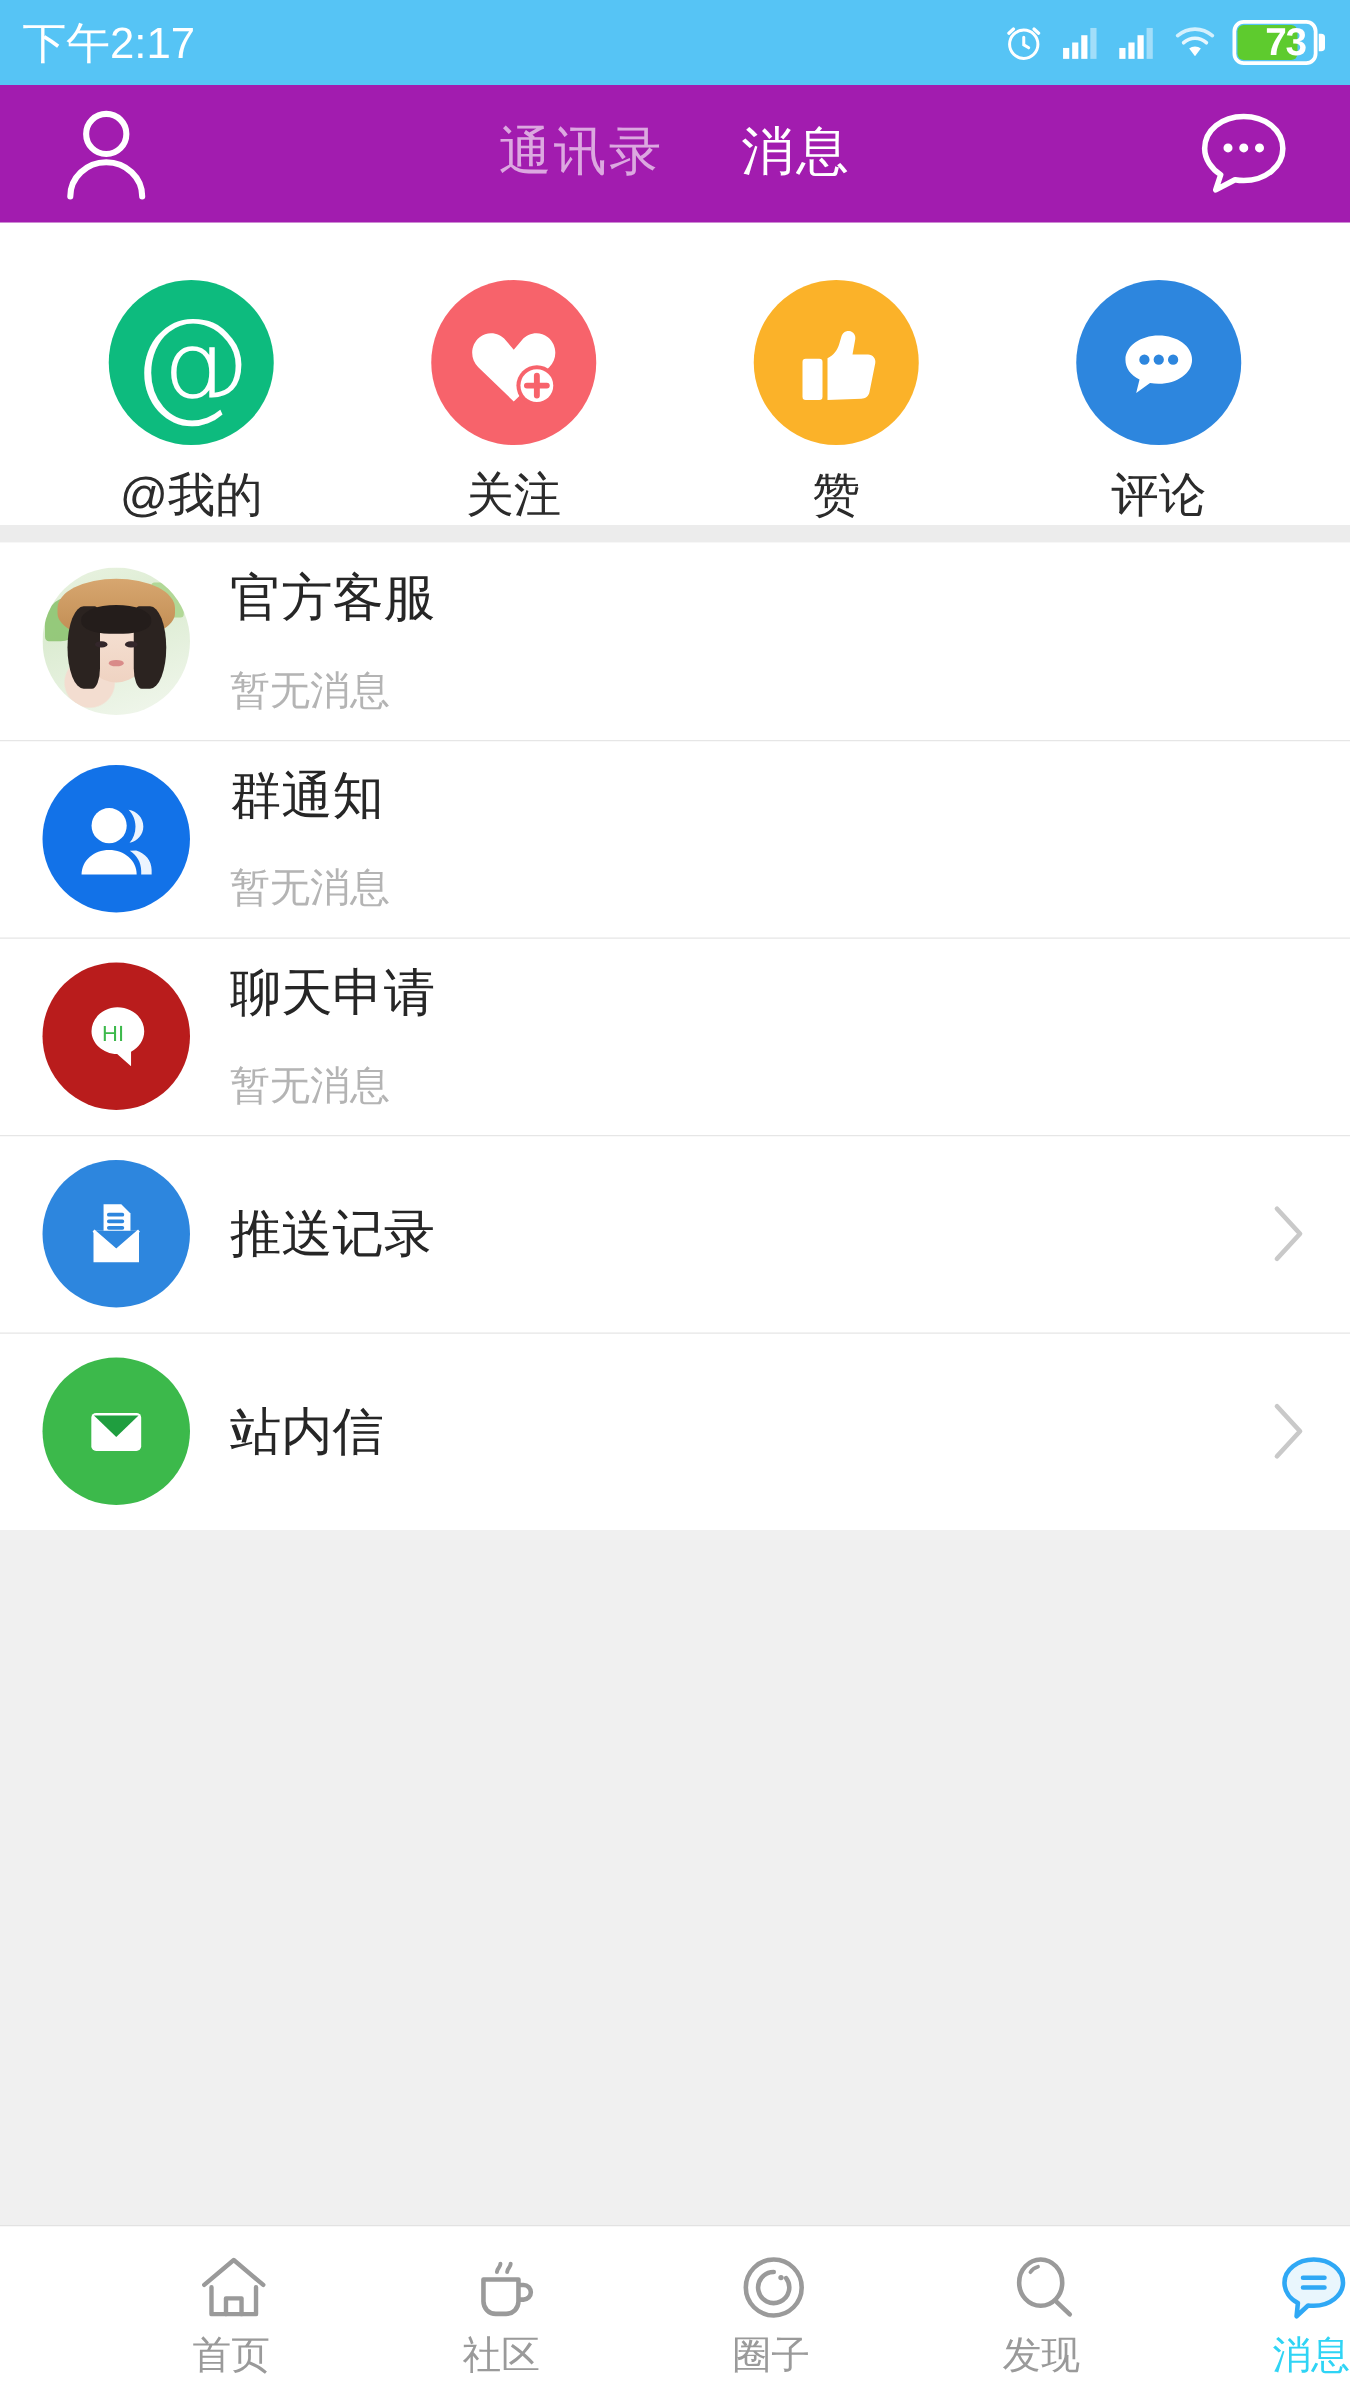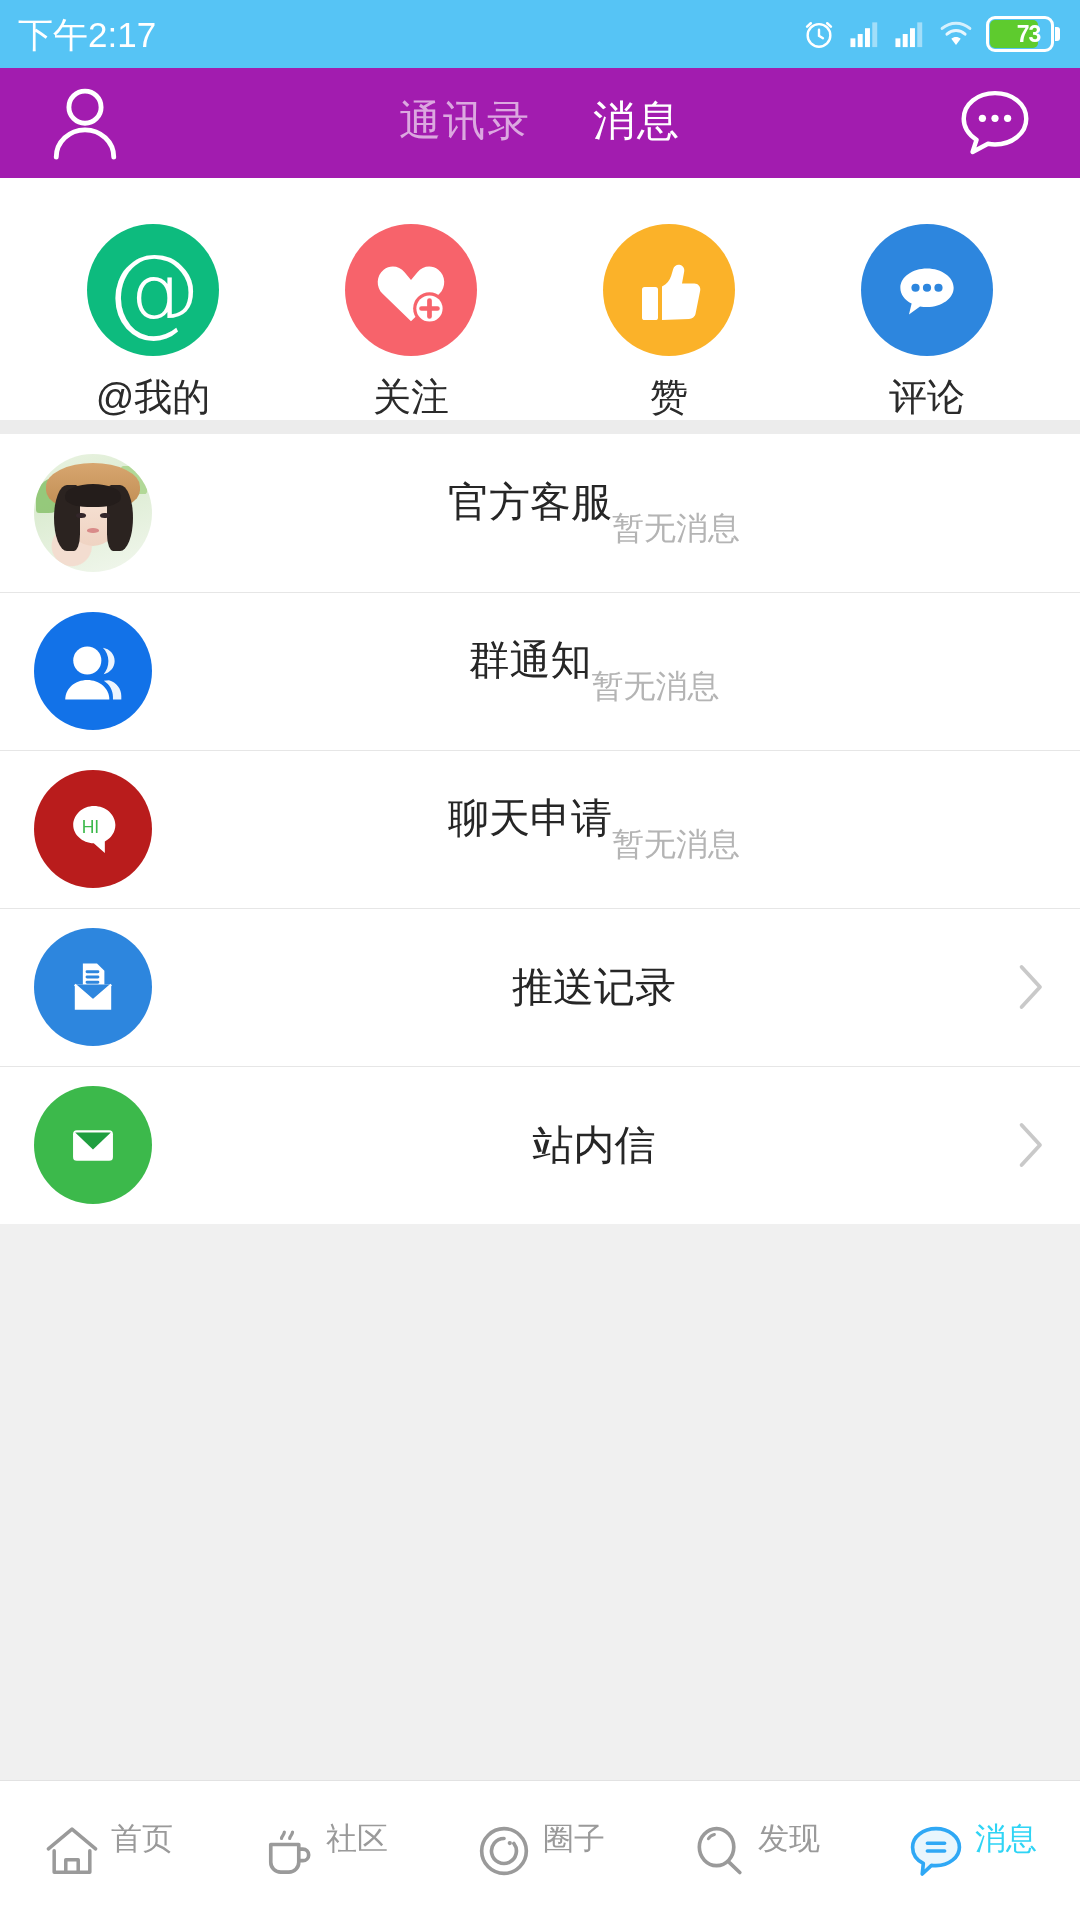--- a/index.html
+++ b/index.html
@@ -61,21 +61,21 @@
     padding:0 36px 0 34px; position:relative;
   }
   .row + .row::before {
     content:""; position:absolute; top:0; left:0; right:0;
     height:1px; background:#e6e6e6;
   }
   .row-avatar {
     width:118px; height:118px; border-radius:50%; flex:0 0 118px;
     overflow:hidden; display:flex; align-items:center; justify-content:center;
   }
-  .row-body { flex:1; margin-left:32px; display:flex; flex-direction:row; justify-content:center; }
+  .row-body { flex:1; margin-left:32px; display:flex; flex-direction:column; justify-content:center; }
   .row-title { font-size:41px; color:#262626; line-height:1.18; }
   .row-sub { font-size:32px; color:#b4b4b4; line-height:1.18; margin-top:32px; }
   .row-chevron { flex:0 0 40px; display:flex; align-items:center; justify-content:flex-end; }
 
   
   .photo {
     width:100%; height:100%; position:relative;
     background:
       radial-gradient(circle at 32% 78%, #f3ddd0 0 16%, rgba(243,221,208,0) 17%),
       linear-gradient(160deg,#eaf3e2 0%, #dcecd2 38%, #f2f7ee 100%);
@@ -123,21 +123,21 @@
 
   
   .filler { flex:1 1 auto; background:#f0f0f0; }
 
   
   .bottomnav {
     flex:0 0 140px; background:#ffffff; border-top:1px solid #e2e2e2;
     display:flex; align-items:center;
   }
   .navitem {
-    flex:1; display:flex; flex-direction:row; align-items:flex-start; justify-content:center; gap:10px;
+    flex:1; display:flex; flex-direction:column; align-items:flex-end; justify-content:center; gap:10px;
   }
   .nav-icon { height:56px; display:flex; align-items:center; justify-content:center; }
   .nav-label { font-size:31px; color:#9a9a9a; line-height:1; }
   .navitem.active .nav-label { color:#2fd4f5; }
 </style>
 </head>
 <body>
 
 <div id="app">
 
@@ -169,21 +169,21 @@
         <path d="M2.2 5.6C5 3.2 8.4 1.9 12 1.9s7 1.3 9.8 3.7" fill="none" stroke="#ffffff" stroke-width="2.1" stroke-linecap="round" opacity="0.75"></path>
         <path d="M5.6 9.6C7.4 8 9.6 7.1 12 7.1s4.6 .9 6.4 2.5" fill="none" stroke="#ffffff" stroke-width="2.1" stroke-linecap="round" opacity="0.85"></path>
         <path d="M12 17.2 8.7 12.9c.9-.8 2.1-1.2 3.3-1.2s2.4 .4 3.3 1.2z" fill="#ffffff"></path>
       </svg>
 
       <div style="position:relative;width:68px;height:36px;">
         <div style="position:absolute;inset:0;border:3px solid #ffffff;border-radius:9px;"></div>
         <div style="position:absolute;right:-6px;top:11px;width:5px;height:14px;background:#ffffff;border-radius:0 3px 3px 0;"></div>
         <div style="position:absolute;left:4px;top:4px;bottom:4px;width:48px;background:#5ecb2e;border-radius:5px;"></div>
         <div style="position:absolute;inset:0;display:flex;align-items:center;justify-content:center;
-                    font-size:23px;color:#ffffff;font-weight:700;letter-spacing:-1px;margin-left:17px;">73</div>
+                    font-size:31px;color:#ffffff;font-weight:700;letter-spacing:-1px;margin-left:17px;">73</div>
       </div>
     </div>
   </div>
 
   <div class="header">
     <div class="header-left">
       <svg width="74" height="78" viewBox="0 0 30 32">
         <circle cx="15" cy="9.5" r="6.6" fill="none" stroke="#ffffff" stroke-width="2"></circle>
         <path d="M3.2 30c0-6.2 5.3-11.2 11.8-11.2S26.8 23.8 26.8 30" fill="none" stroke="#ffffff" stroke-width="2" stroke-linecap="round"></path>
       </svg>

